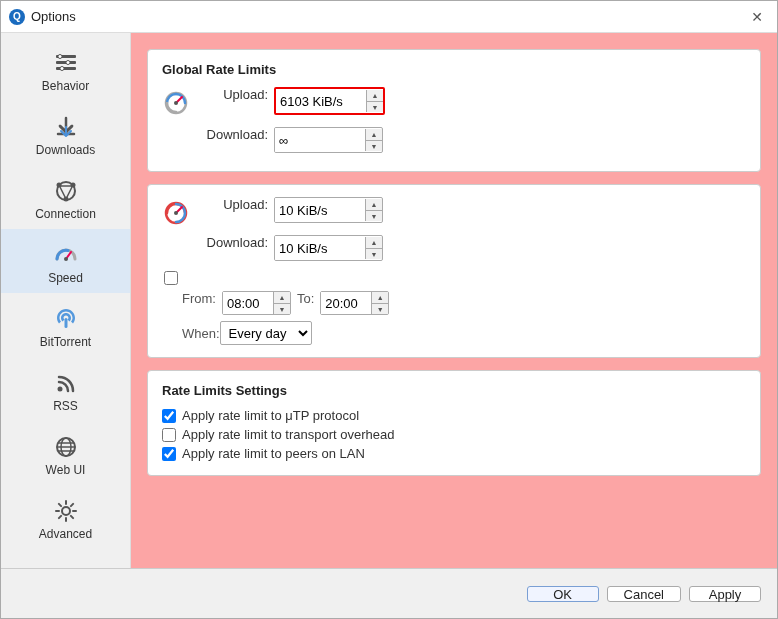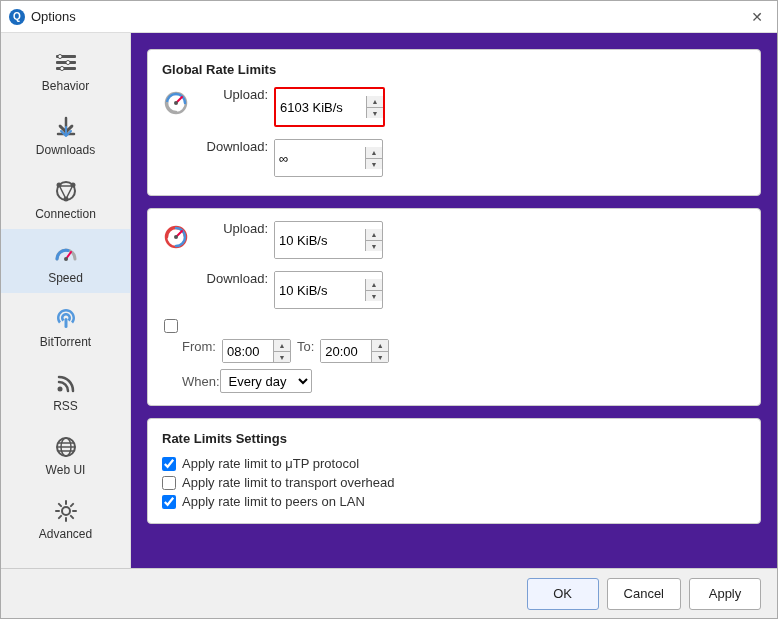--- a/index.html
+++ b/index.html
@@ -97,21 +97,21 @@
       color: #333;
       text-align: center;
     }
     .content-area {
       flex: 1;
       padding: 16px;
       display: flex;
       flex-direction: column;
       gap: 12px;
       overflow-y: auto;
-      background: #4c1d95;
+      background: #fca5a5;
     }
     .section-box {
       background: white;
       border: 1px solid #ccc;
       border-radius: 4px;
       padding: 12px 14px;
     }
     .section-title {
       font-size: 13px;
       font-weight: 600;
@@ -135,21 +135,21 @@
       align-items: center;
       border: 1px solid #aaa;
       border-radius: 2px;
       overflow: hidden;
     }
     .spinner-wrapper.highlighted {
       border: 2px solid #e00;
     }
     .spinner-input {
       width: 90px;
-      height: 36px;
+      height: 24px;
       border: none;
       padding: 0 4px;
       font-size: 13px;
       outline: none;
       background: white;
     }
     .spinner-buttons {
       display: flex;
       flex-direction: column;
       border-left: 1px solid #aaa;
@@ -260,21 +260,21 @@
       background: #f0f0f0;
       border-top: 1px solid #ccc;
       display: flex;
       align-items: center;
       justify-content: flex-end;
       padding: 0 16px;
       gap: 8px;
     }
     .footer-btn {
       min-width: 72px;
-      height: 32px;
+      height: 16px;
       border: 1px solid #aaa;
       background: white;
       font-size: 13px;
       cursor: pointer;
       border-radius: 3px;
       padding: 0 16px;
       color: #222;
     }
     .footer-btn.primary {
       background: #f0f4ff;

